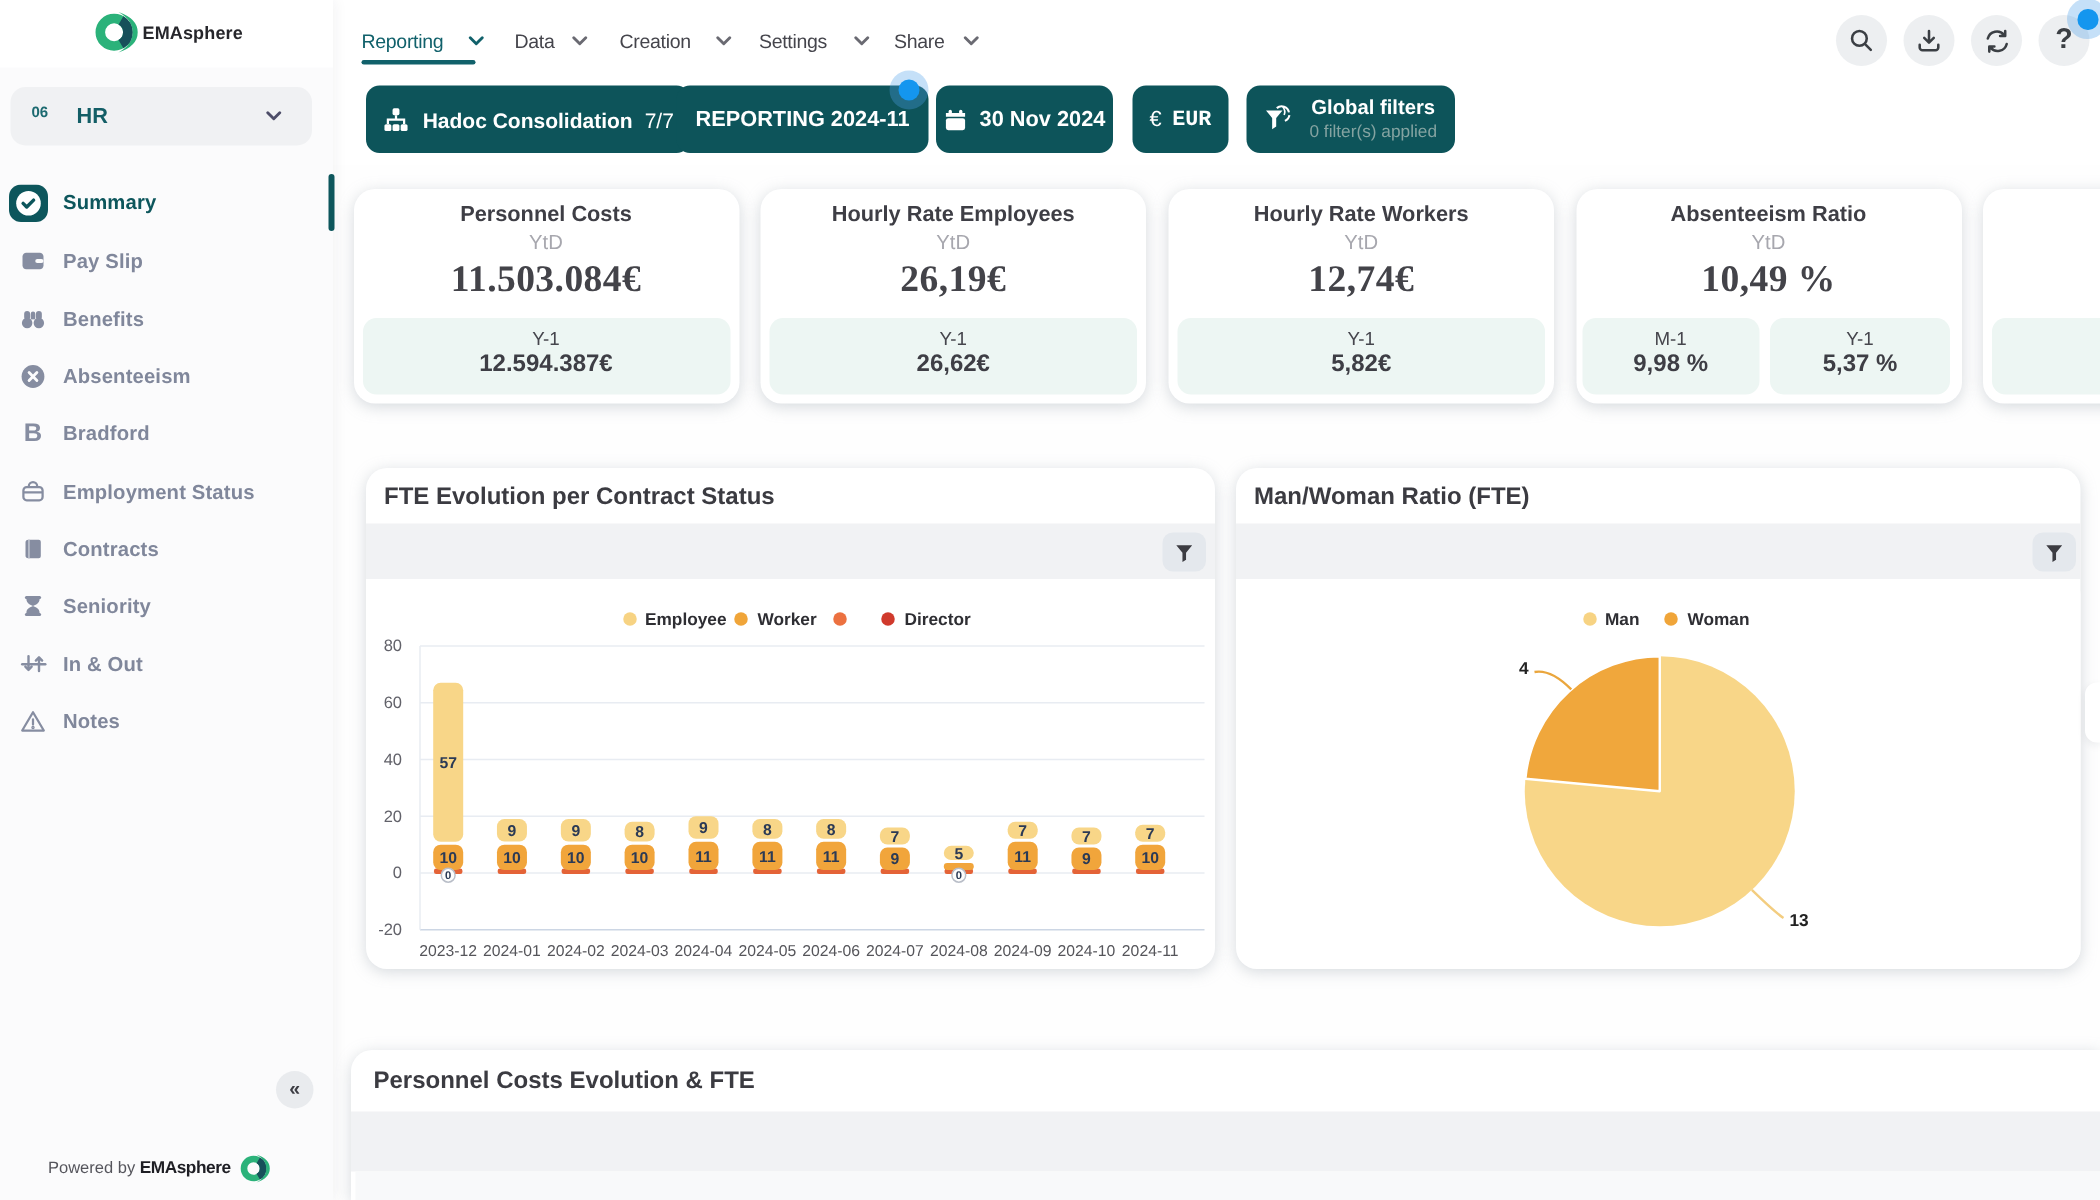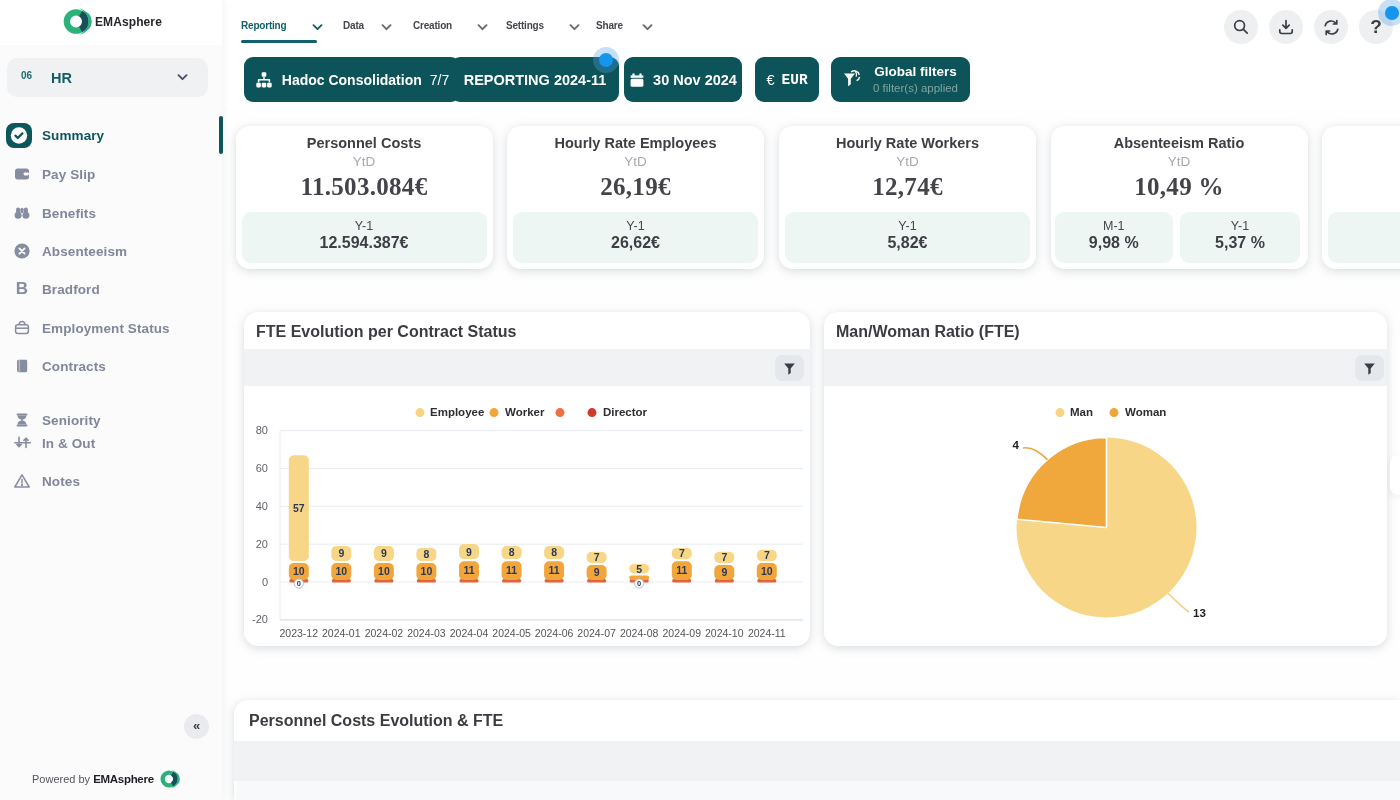--- a/index.html
+++ b/index.html
@@ -15,21 +15,21 @@
   #hrbox .n06 { position:absolute; left:14px; top:12px; font-size:10px; font-weight:bold; color:#1c6a70; }
   #hrbox .hr { position:absolute; left:44px; top:12px; font-size:14.5px; font-weight:bold; color:#135e66; }
   .menu-item { position:absolute; left:0; width:196px; height:38px; }
   .menu-item .mi-icon { position:absolute; left:12px; top:50%; transform:translateY(-50%); width:20px; height:20px; display:flex; align-items:center; justify-content:center; }
   .menu-item .mi-text { position:absolute; left:42px; top:50%; transform:translateY(-50%); font-size:13.5px; font-weight:bold; color:#80879b; letter-spacing:0.1px; }
   .active-bar { position:absolute; left:219px; top:116px; width:3.5px; height:38px; background:#0d565c; border-radius:2px; }
   #collapse-btn { position:absolute; left:184px; top:714px; width:25px; height:25px; border-radius:50%; background:#e9ebee; color:#3d3d44; font-size:13px; font-weight:bold; text-align:center; line-height:24px; }
   #powered { position:absolute; left:32px; top:772.5px; font-size:11px; color:#55555c; }
   #powered b { color:#1e1e24; font-size:11.5px; letter-spacing:-0.3px; }
   
-  .nav-item { position:absolute; top:20px; font-size:10px; font-weight:bold; color:#45454c; letter-spacing:-0.2px; white-space:nowrap; }
+  .nav-item { position:absolute; top:20px; font-size:13px; font-weight:normal; color:#45454c; letter-spacing:-0.2px; white-space:nowrap; }
   .nav-item.active { color:#11616b; }
   .nav-underline { position:absolute; left:241px; top:40px; width:76px; height:3px; background:#11616b; border-radius:2px; }
   .nav-chev { position:absolute; top:24px; }
   .icon-btn { position:absolute; top:10px; width:34px; height:34px; border-radius:50%; background:#edeff1; display:flex; align-items:center; justify-content:center; }
   
   .tbtn { position:absolute; top:57px; height:45px; background:#0d545a; border-radius:9px; color:#fff; display:flex; align-items:center; justify-content:center; }
   .tbtn .bt { font-size:14px; font-weight:bold; white-space:nowrap; }
   
   .kpi { position:absolute; top:126px; width:257px; height:143px; background:#fff; border-radius:14px; box-shadow:0 2px 10px rgba(150,160,172,0.38); }
   .kpi .kt { position:absolute; top:9px; width:100%; text-align:center; font-size:14.5px; font-weight:bold; color:#3e3e45; }
@@ -131,21 +131,21 @@
       </div>
       <div class="menu-item" style="top:346.5px;">
         <span class="mi-icon">
             <svg width="18" height="18">
               <path d="M4 4.6 a1.8 1.8 0 0 1 1.8 -1.8 h7 a1.4 1.4 0 0 1 1.4 1.4 v9.6 a1.4 1.4 0 0 1 -1.4 1.4 h-7 A1.8 1.8 0 0 1 4 13.4 Z" fill="#868da1"></path>
               <path d="M6.3 2.8 v12.4" stroke="#b9bdca" stroke-width="1.2"></path>
             </svg>
           </span>
         <span class="mi-text">Contracts</span>
       </div>
-      <div class="menu-item" style="top:401px;text-decoration:underline;">
+      <div class="menu-item" style="top:385px;text-decoration:underline;">
         <span class="mi-icon">
             <svg width="18" height="18">
               <rect x="3.6" y="2.4" width="10.8" height="2" rx="1" fill="#868da1"></rect>
               <rect x="3.6" y="13.6" width="10.8" height="2" rx="1" fill="#868da1"></rect>
               <path d="M4.6 4.4 h8.8 c0 3 -2.6 3.8 -4.4 4.6 -1.8 -0.8 -4.4 -1.6 -4.4 -4.6 Z" fill="#868da1"></path>
               <path d="M4.6 13.6 h8.8 c0 -3 -2.6 -3.8 -4.4 -4.6 -1.8 0.8 -4.4 1.6 -4.4 4.6 Z" fill="#868da1"></path>
             </svg>
           </span>
         <span class="mi-text">Seniority</span>
       </div>

